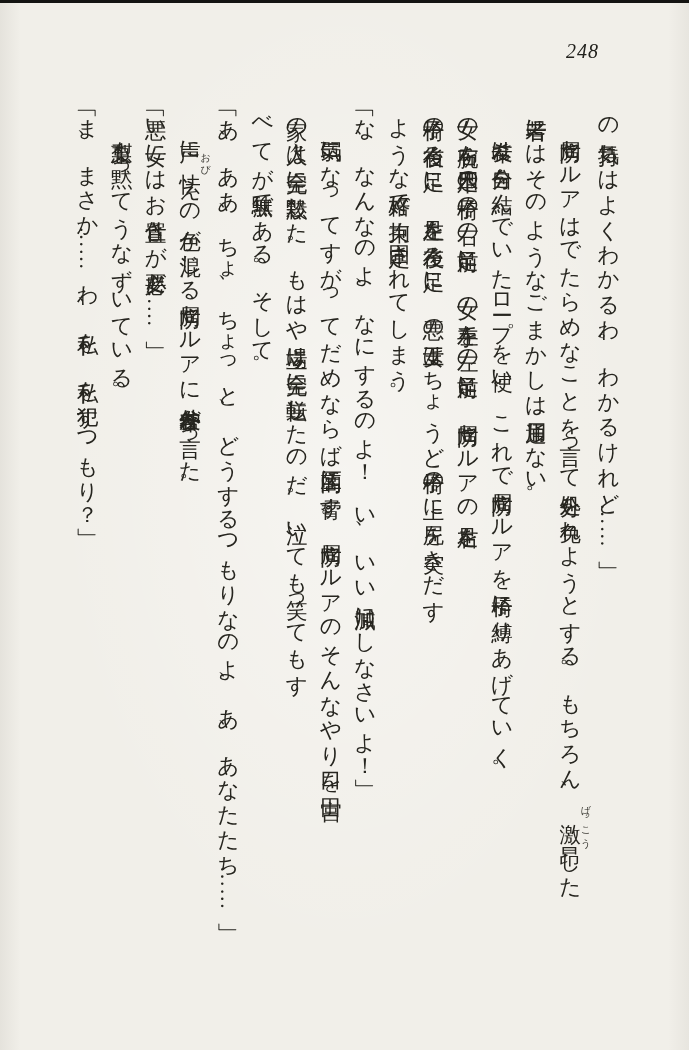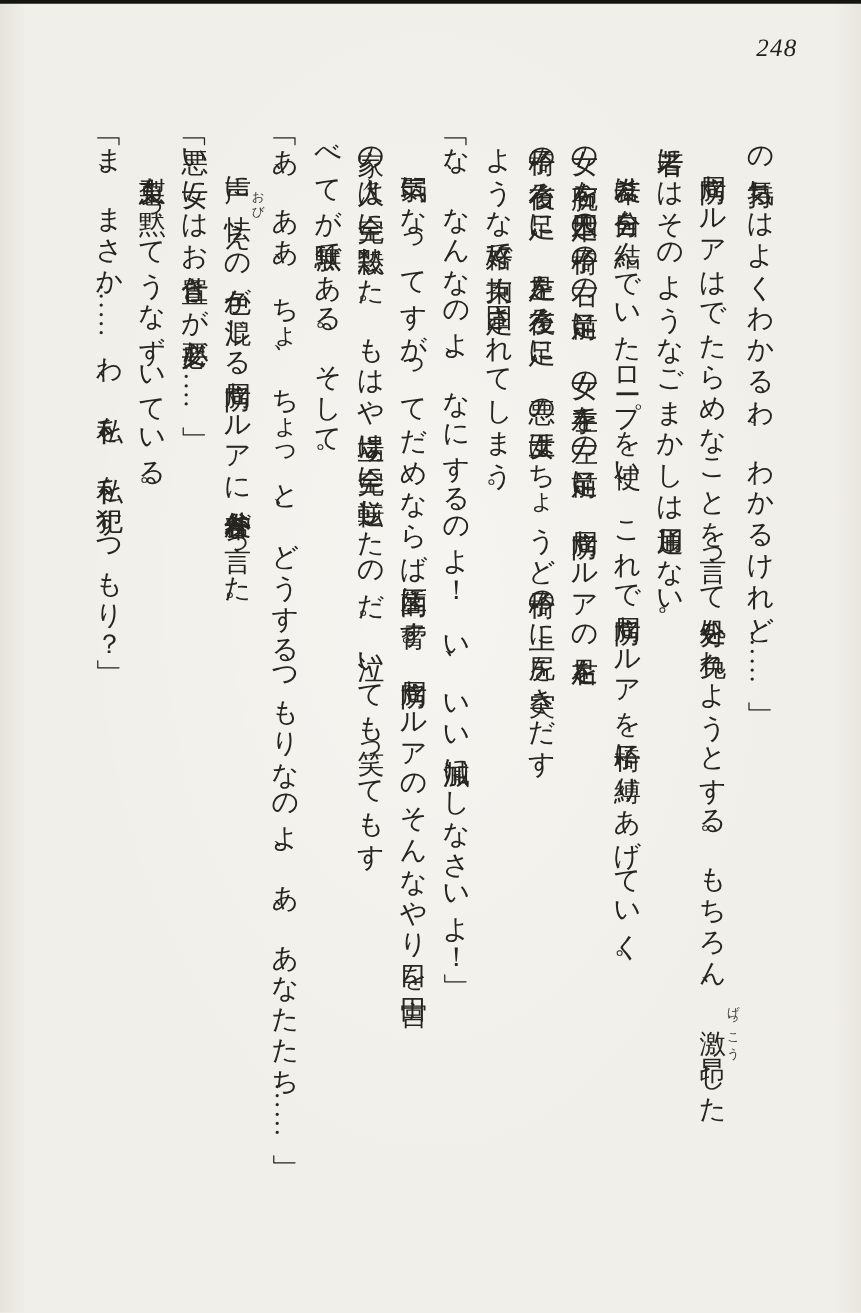--- a/index.html
+++ b/index.html
@@ -25,27 +25,26 @@
   .top-edge {
     position: absolute;
     top: 0;
     left: 0;
     width: 689px;
     height: 3px;
     background: #141412;
   }
   .page-number {
     position: absolute;
-    top: 28px;
+    top: 40px;
     left: 566px;
     font-style: italic;
     font-size: 20px;
     letter-spacing: 1px;
     color: #22211d;
-    margin-left: 39px;
   }
   .text-block {
     position: absolute;
     top: 103px;
     right: 64px;
     height: 852px;
     writing-mode: vertical-rl;
     text-orientation: mixed;
     color: #26251f;
     font-size: 21.5px;

